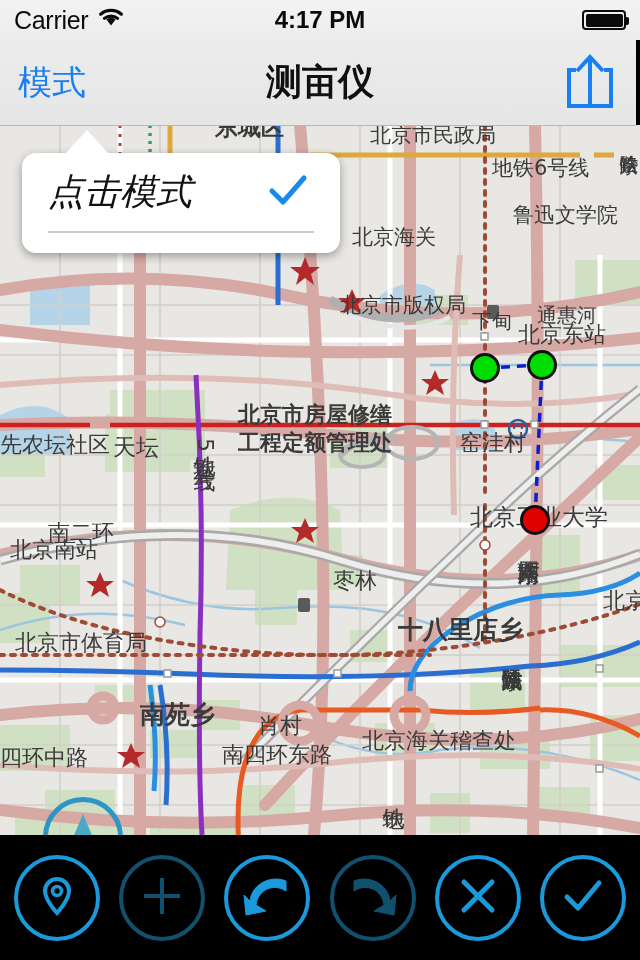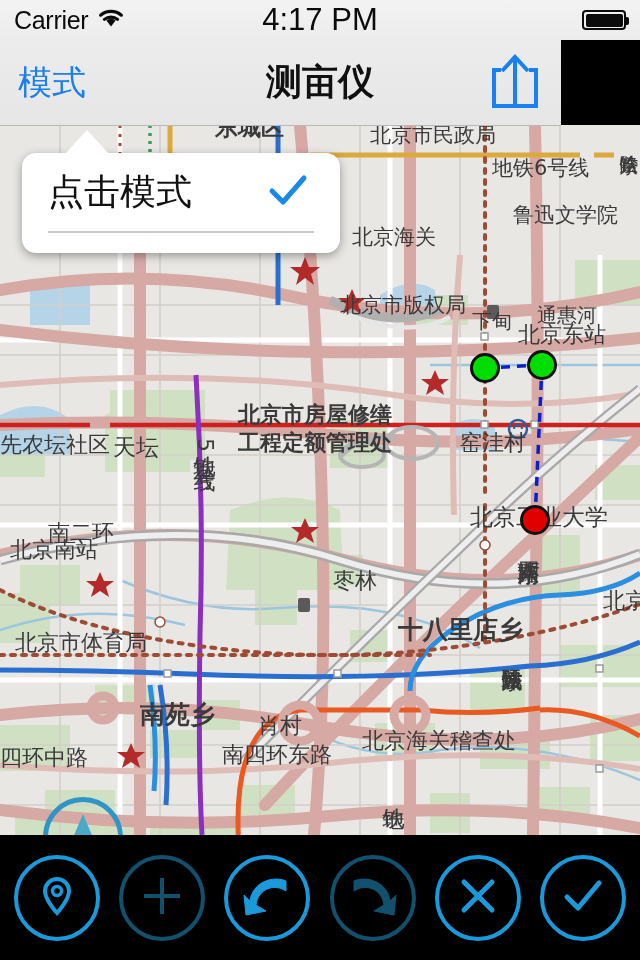--- a/index.html
+++ b/index.html
@@ -9,31 +9,31 @@
     background:#000;position:relative;
   }
   #app{position:absolute;inset:0;width:640px;height:960px;overflow:hidden;}
 
   
   .statusbar{
     position:absolute;left:0;top:0;width:640px;height:40px;
     background:linear-gradient(#f3f3f3,#ececec);
     display:flex;align-items:center;z-index:40;
   }
-  .sb-left{position:absolute;left:14px;display:flex;align-items:center;gap:8px;}
+  .sb-left{position:absolute;left:14px;display:flex;align-items:flex-start;gap:8px;}
   .sb-carrier{font-size:25px;color:#0b0b0b;letter-spacing:-0.3px;}
-  .sb-center{position:absolute;left:0;width:640px;text-align:center;font-size:31px;font-weight:normal;color:#0b0b0b;}
+  .sb-center{position:absolute;left:0;width:640px;text-align:center;font-size:24px;font-weight:bold;color:#0b0b0b;}
   .sb-right{position:absolute;right:14px;display:flex;align-items:center;}
   .battery{width:44px;height:20px;border:2px solid #0b0b0b;border-radius:4px;position:relative;box-sizing:border-box;}
   .battery::after{content:"";position:absolute;right:-5px;top:5px;width:3px;height:8px;background:#0b0b0b;border-radius:0 2px 2px 0;}
   .battery i{position:absolute;left:1.5px;top:1.5px;bottom:1.5px;width:37px;background:#0b0b0b;border-radius:2px;display:block;}
 
   
   .navbar{
-    position:absolute;left:0;top:40px;width:561px;height:85px;
+    position:absolute;left:0;top:40px;width:636px;height:85px;
     background:linear-gradient(#ececec,#e6e6e6);
     border-bottom:1px solid #b8b8b8;z-index:40;
   }
   .nav-left{position:absolute;left:18px;top:0;height:85px;display:flex;align-items:center;
     font-size:34px;color:#1a7ff0;cursor:pointer;}
   .nav-title{position:absolute;left:0;top:0;width:640px;height:85px;display:flex;align-items:center;justify-content:center;
     font-size:36px;color:#101010;font-weight:700;}
   .nav-right{position:absolute;right:20px;top:0;height:85px;display:flex;align-items:center;cursor:pointer;}
 
   
@@ -62,21 +62,21 @@
   }
   .pop-arrow{
     position:absolute;left:43px;top:-23px;width:0;height:0;
     border-left:22px solid transparent;border-right:22px solid transparent;
     border-bottom:24px solid #fff;
   }
   .pop-item{
     height:78px;display:flex;align-items:center;padding:0 26px;
     box-sizing:border-box;cursor:pointer;position:relative;
   }
-  .pop-item span.lbl{font-size:36px;color:#111;}
+  .pop-item span.lbl{font-size:36px;color:#111;font-style:italic;}
   .pop-sep{height:1px;background:#c9c9c9;margin:0 26px;}
   .pop-check{position:absolute;right:32px;top:50%;transform:translateY(-50%);}
 
   
   .toolbar{
     position:absolute;left:0;bottom:0;width:640px;height:125px;
     background:#000;z-index:40;display:flex;align-items:center;justify-content:space-around;
     padding:0 4px;box-sizing:border-box;
   }
   .tb-btn{width:86px;height:86px;border-radius:50%;display:flex;align-items:center;justify-content:center;

